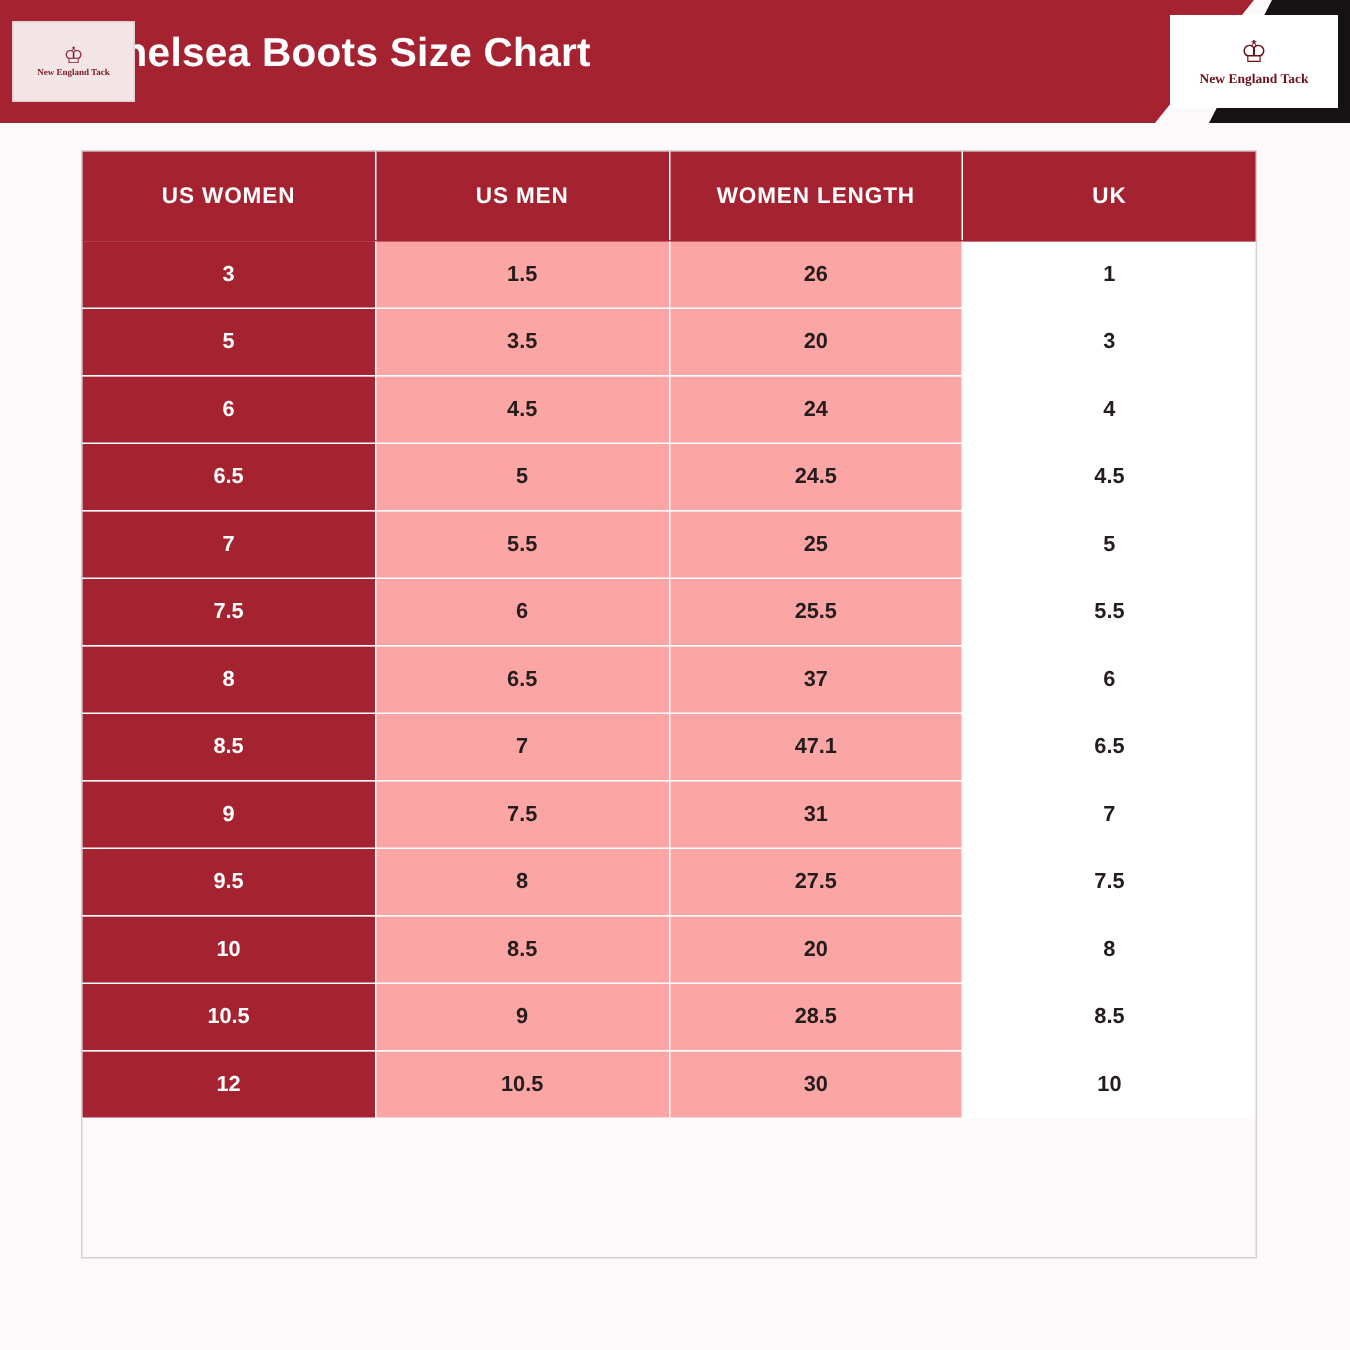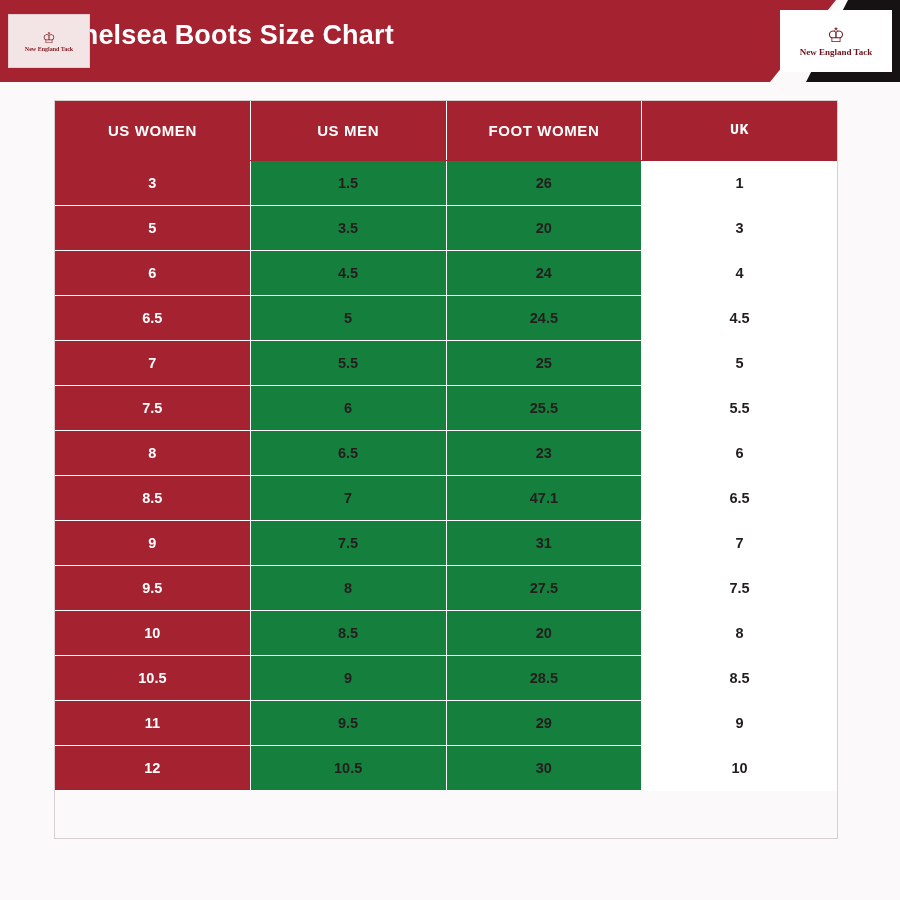--- a/index.html
+++ b/index.html
@@ -129,31 +129,30 @@
     background: #a52330;
     color: #ffffff;
     height: 60px;
     font-size: 15px;
     letter-spacing: 0.6px;
     border-color: #a52330;
     border-right-color: #ffffff;
   }
   table.size-chart thead th:last-child {
     border-right-color: #a52330;
-    font-family: Liberation Mono, monospace;
   }
   
   table.size-chart tbody td.col-red {
     background: #a52330;
     color: #ffffff;
     border-left-color: #a52330;
   }
   
   table.size-chart tbody td.col-mint {
-    background: #15803d;
+    background: #fca5a5;
     color: #241c1d;
   }
   
   table.size-chart tbody td.col-white {
     background: #ffffff;
     color: #241c1d;
     border-right-color: #ffffff;
   }
   .table-border-overlay {
     position: absolute;
@@ -184,21 +183,21 @@
     <span class="logo-text">New England Tack</span>
   </div>
 </div>
 
 <div class="table-wrap">
   <table class="size-chart">
     <thead>
       <tr id="head-row">
           <th>US WOMEN</th>
           <th>US MEN</th>
-          <th>FOOT WOMEN</th>
+          <th>WOMEN LENGTH</th>
           <th>UK</th>
         </tr>
     </thead>
     <tbody id="body-rows">
         <tr>
           <td class="col-red">3</td>
           <td class="col-mint">1.5</td>
           <td class="col-mint">26</td>
           <td class="col-white">1</td>
         </tr>
@@ -228,21 +227,21 @@
         </tr>
         <tr>
           <td class="col-red">7.5</td>
           <td class="col-mint">6</td>
           <td class="col-mint">25.5</td>
           <td class="col-white">5.5</td>
         </tr>
         <tr>
           <td class="col-red">8</td>
           <td class="col-mint">6.5</td>
-          <td class="col-mint">23</td>
+          <td class="col-mint">37</td>
           <td class="col-white">6</td>
         </tr>
         <tr>
           <td class="col-red">8.5</td>
           <td class="col-mint">7</td>
           <td class="col-mint">47.1</td>
           <td class="col-white">6.5</td>
         </tr>
         <tr>
           <td class="col-red">9</td>
@@ -262,26 +261,20 @@
           <td class="col-mint">20</td>
           <td class="col-white">8</td>
         </tr>
         <tr>
           <td class="col-red">10.5</td>
           <td class="col-mint">9</td>
           <td class="col-mint">28.5</td>
           <td class="col-white">8.5</td>
         </tr>
         <tr>
-          <td class="col-red">11</td>
-          <td class="col-mint">9.5</td>
-          <td class="col-mint">29</td>
-          <td class="col-white">9</td>
-        </tr>
-        <tr>
           <td class="col-red">12</td>
           <td class="col-mint">10.5</td>
           <td class="col-mint">30</td>
           <td class="col-white">10</td>
         </tr>
       </tbody>
   </table>
 </div>
 <div class="table-border-overlay"></div>
 

